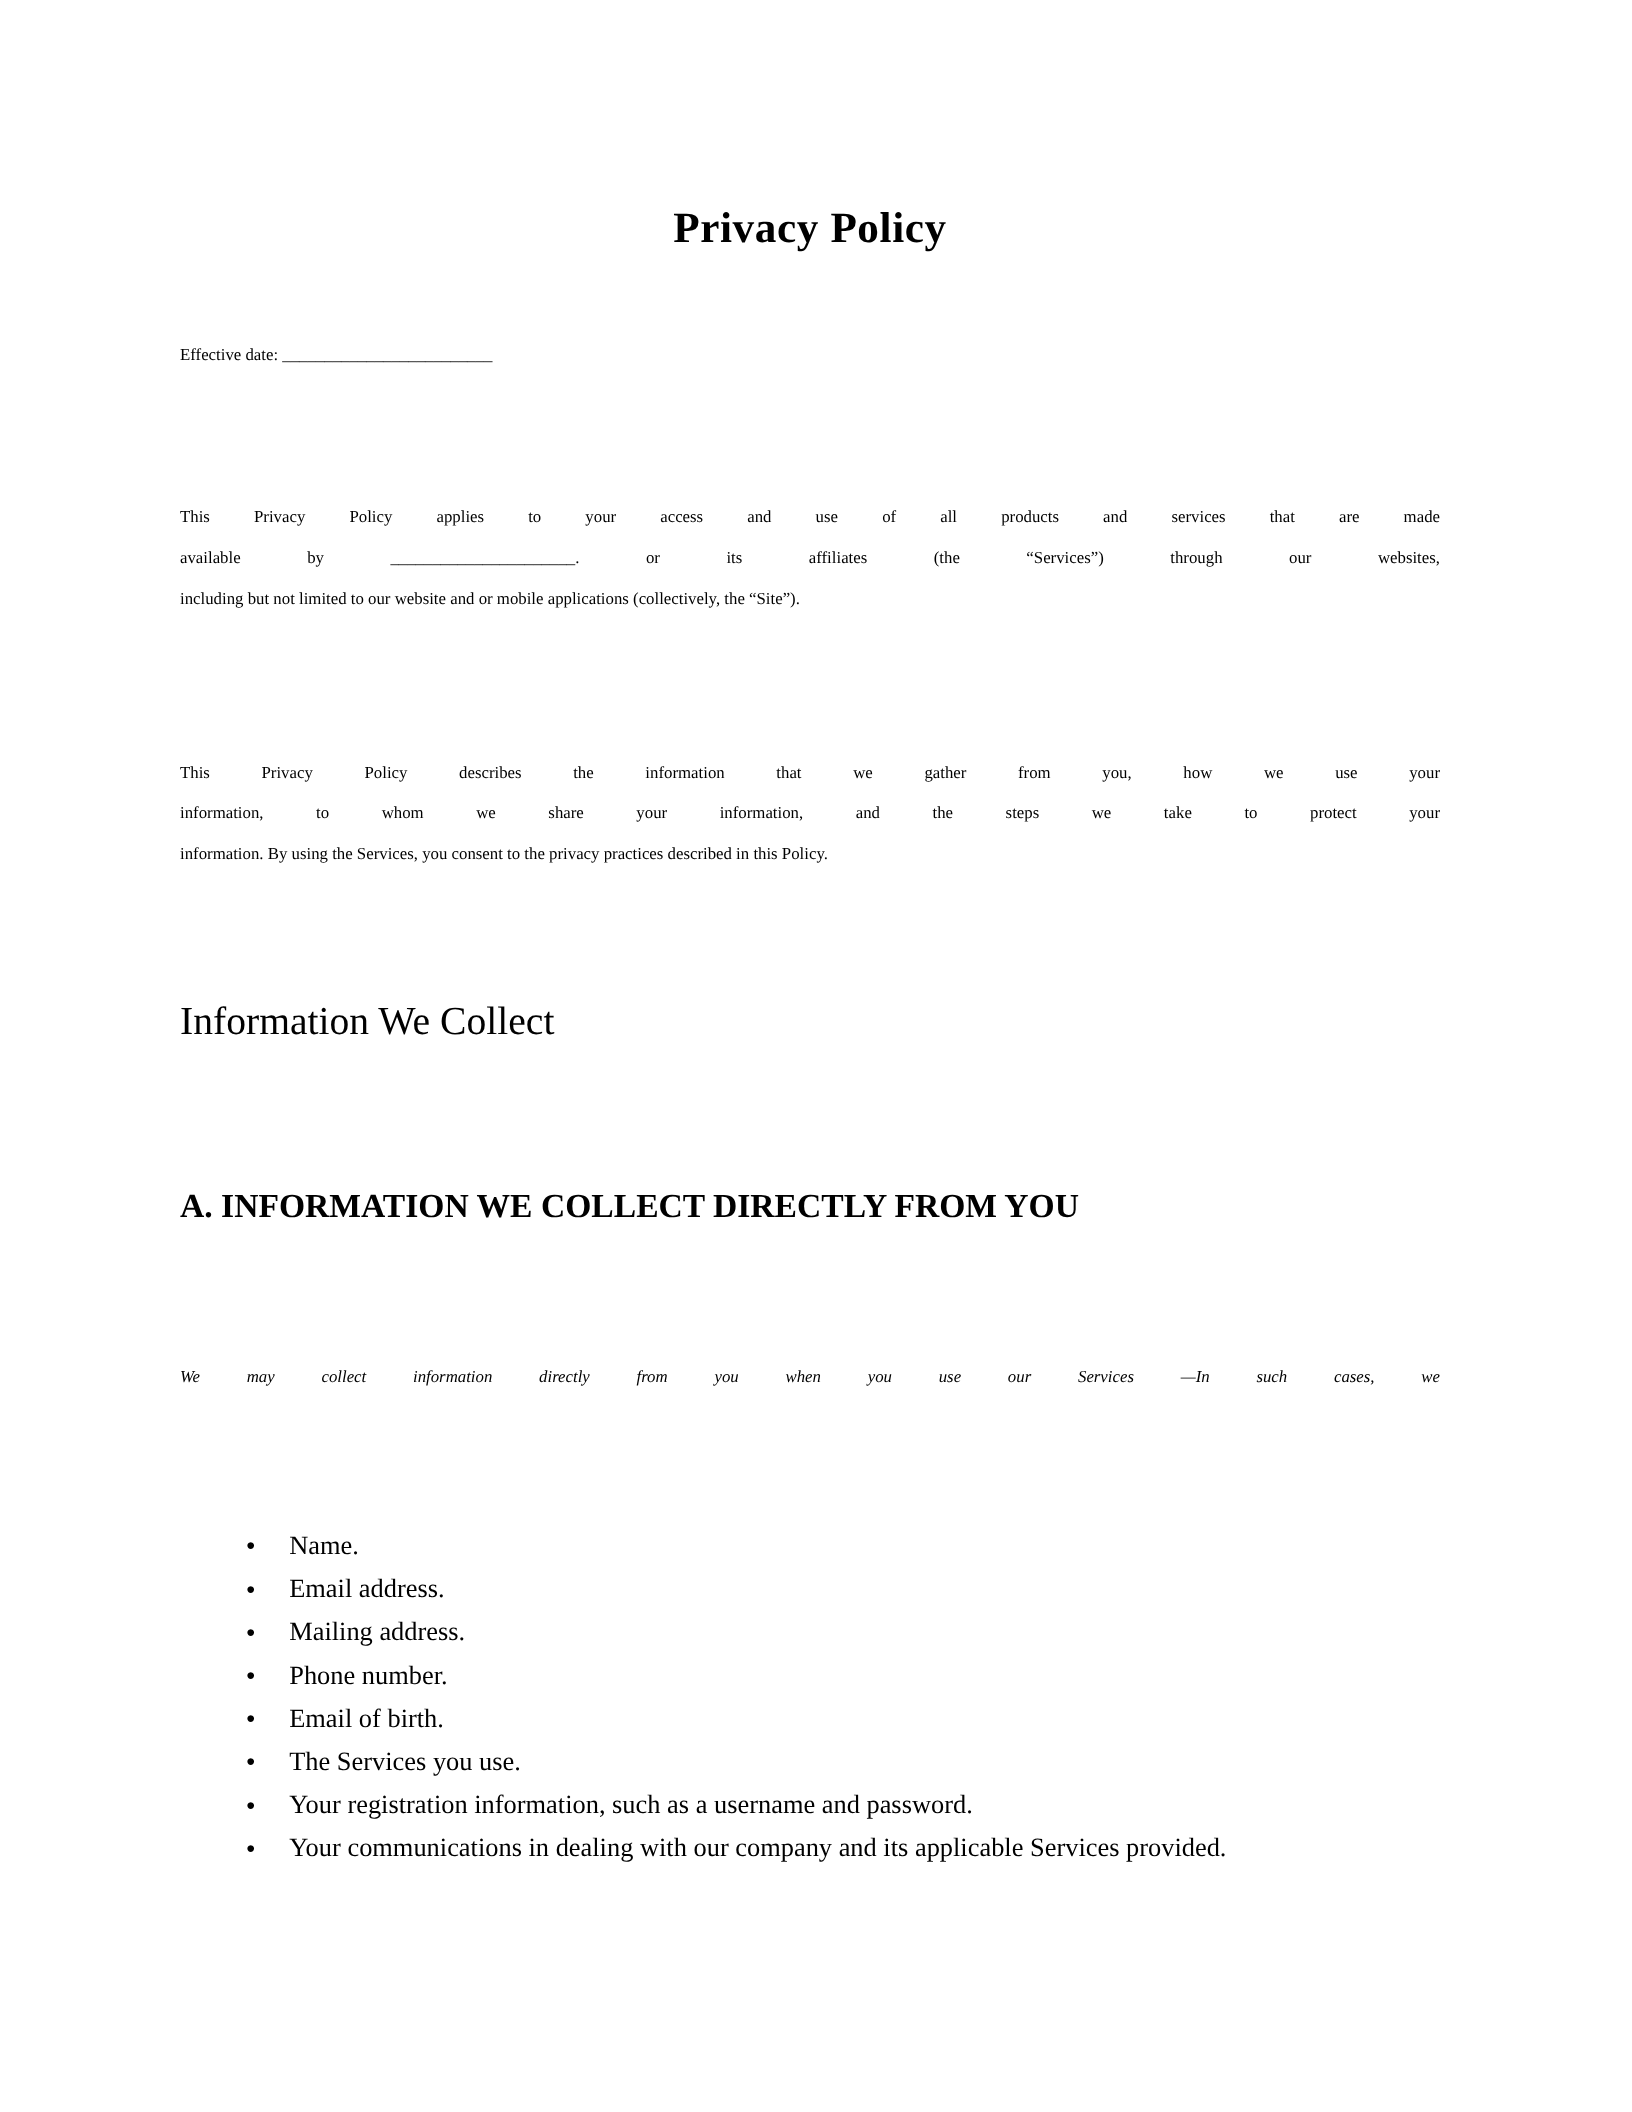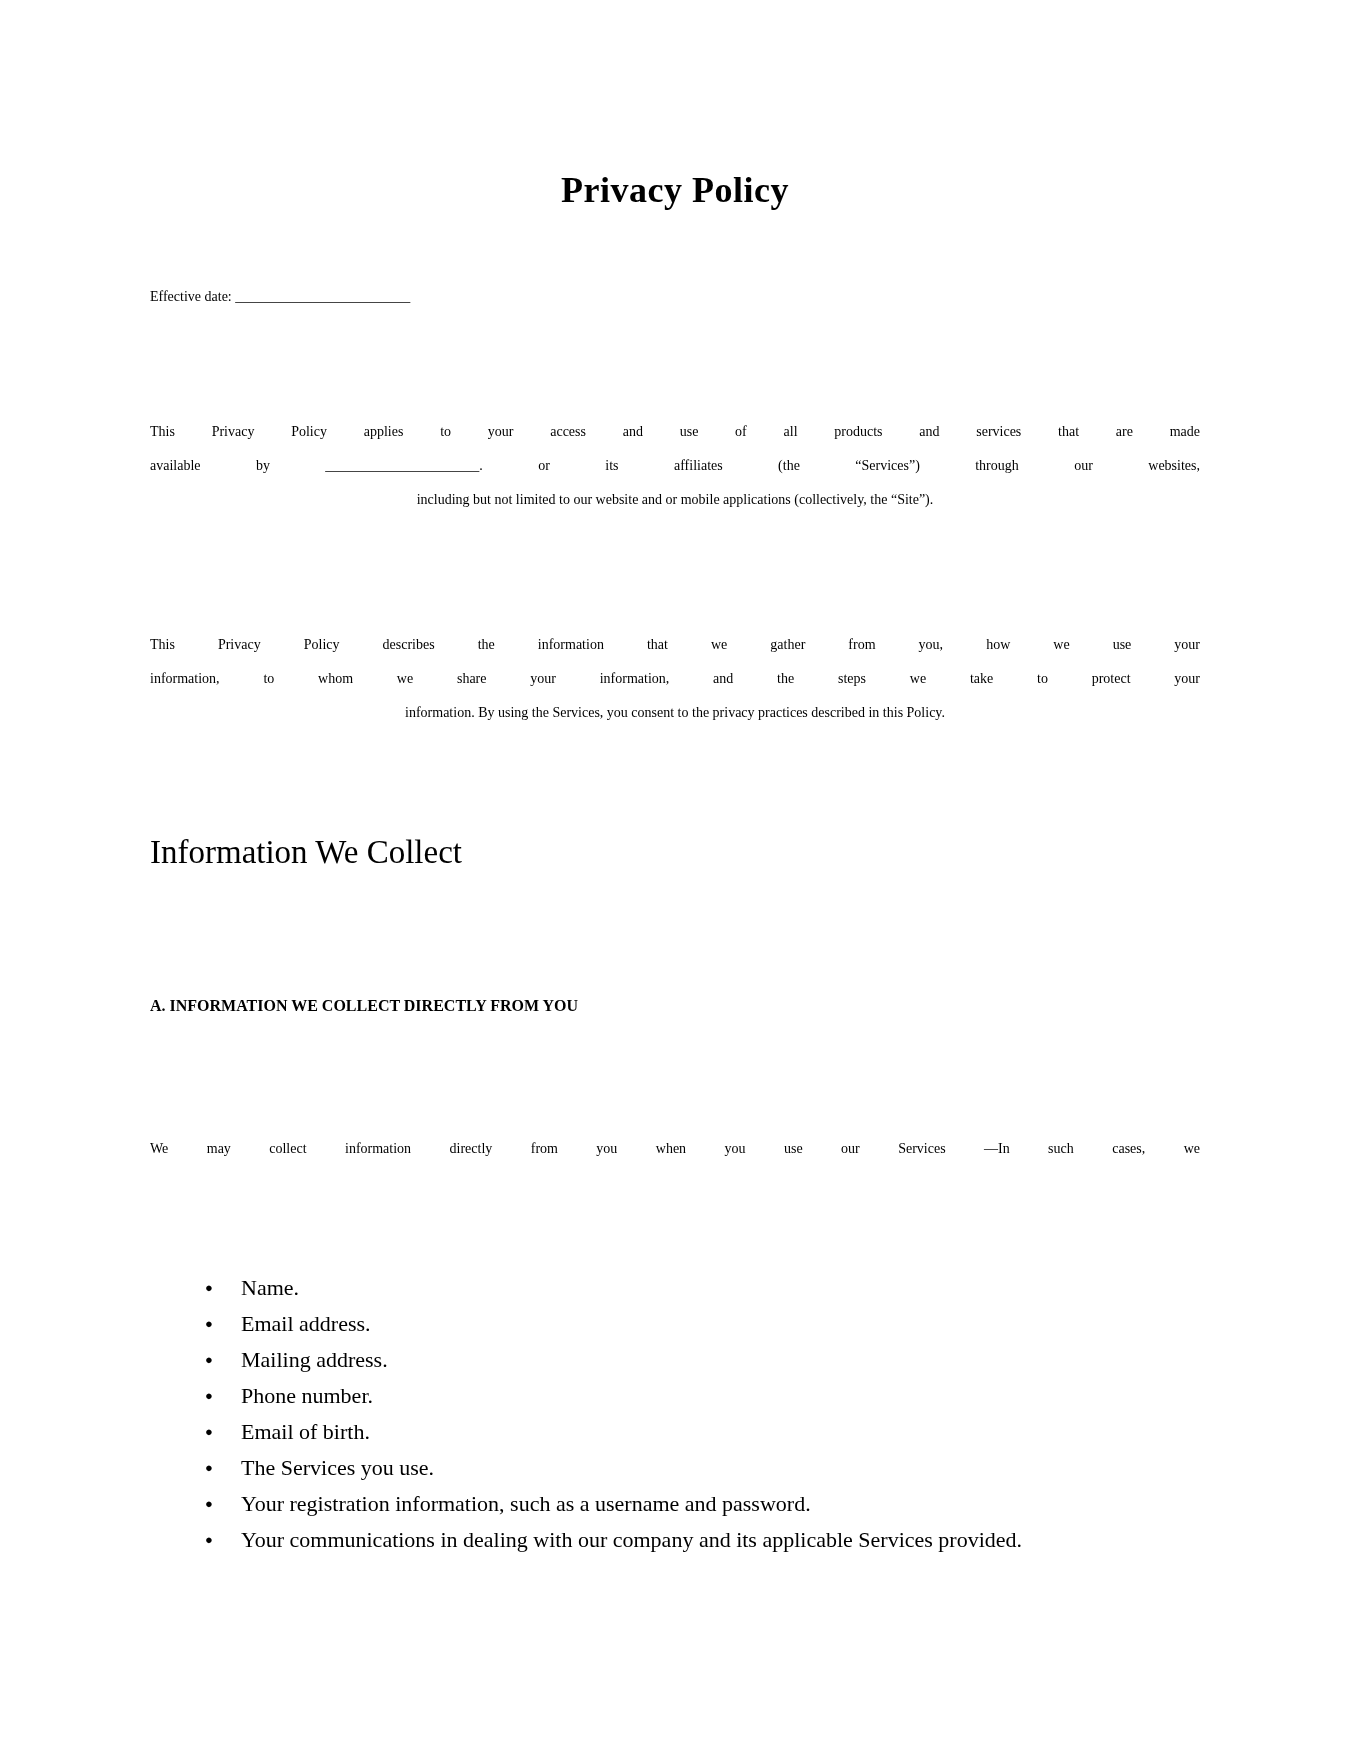--- a/index.html
+++ b/index.html
@@ -30,38 +30,38 @@
     margin: 68px 0 0 0;
     font-size: 14px;
     line-height: 32px;
   }
   .para {
     font-size: 14px;
     line-height: 34px;
   }
   .p1 { margin-top: 102px; }
   .p2 { margin-top: 111px; }
-  .p3 { margin-top: 113px; }
+  .p3 { margin-top: 113px; font-style: italic; }
   .jline {
     text-align: justify;
     text-align-last: justify;
     text-justify: inter-word;
   }
   .line-last {
-    text-align: center;
+    text-align: left;
   }
   h2.section-heading {
     margin: 104px 0 0 0;
     font-size: 33px;
     line-height: 36px;
     font-weight: 400;
   }
   h3.sub-heading {
     margin: 123px 0 0 0;
-    font-size: 16px;
+    font-size: 28px;
     line-height: 26px;
     font-weight: 700;
   }
   ul.bullets {
     margin: 104px 0 0 0;
     padding: 0 0 0 55px;
     list-style: none;
     font-size: 22px;
   }
   ul.bullets li {

